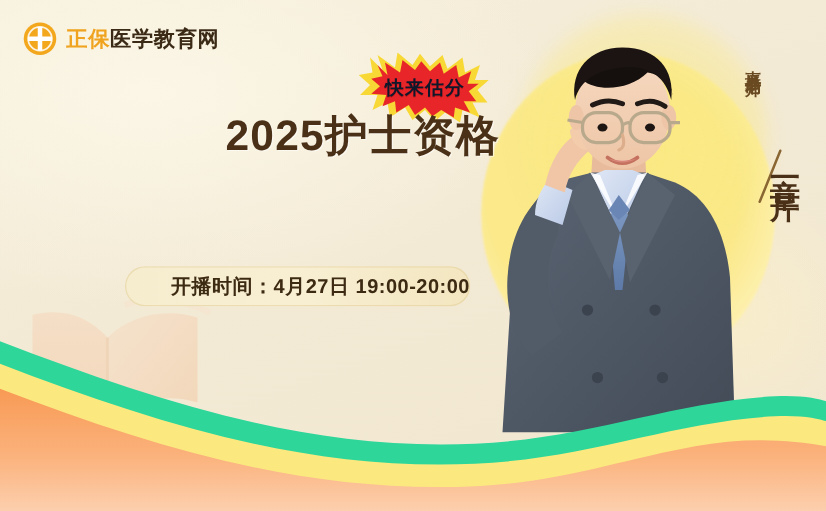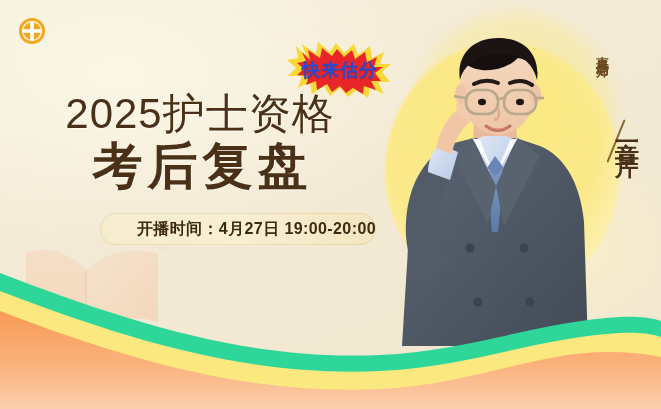--- a/index.html
+++ b/index.html
@@ -101,22 +101,22 @@
   }
   .badge-text {
     position: absolute;
     left: 0;
     top: 0;
     width: 106px;
     height: 56px;
     display: flex;
     align-items: center;
     justify-content: center;
-    color: #1d4ed8;
-    font-size: 18px;
+    color: #0f172a;
+    font-size: 15px;
     font-weight: bold;
     letter-spacing: 1px;
     text-shadow: 0 1px 0 rgba(150,0,0,0.35);
     padding-left: 2px;
     box-sizing: border-box;
   }
 
   
   .logo {
     position: absolute;
@@ -143,27 +143,28 @@
 
   
   .headline {
     position: absolute;
     left: 0;
     top: 92px;
     width: 400px;
     text-align: center;
   }
   .title-1 {
-    font-size: 42px;
-    font-weight: normal;
+    font-size: 34px;
+    font-weight: bold;
     color: #4a3017;
     letter-spacing: 1px;
     line-height: 1.04;
     text-shadow: 1px 1px 0 rgba(255,255,255,0.55);
     white-space: nowrap;
+    text-align: right;
   }
   .title-2 {
     margin-top: 4px;
     font-size: 50px;
     font-weight: bold;
     color: #4a3017;
     letter-spacing: 5px;
     line-height: 1.04;
     text-indent: 5px;
     text-shadow: 1px 1px 0 rgba(255,255,255,0.55);
@@ -367,37 +368,39 @@
              C 592 101, 630 102, 661 108 L661 160 L0 160 Z" fill="url(#orangeG)"></path>
   </svg>
 
   <div class="logo">
     <svg class="logo-mark" viewBox="0 0 28 28">
       <circle cx="14" cy="14" r="13" fill="#f3a71d"></circle>
       <rect x="12.2" y="4.5" width="3.6" height="19" fill="#ffffff"></rect>
       <rect x="4.5" y="12.2" width="19" height="3.6" fill="#ffffff"></rect>
       <circle cx="14" cy="14" r="9.5" fill="none" stroke="#ffffff" stroke-width="1.4" opacity="0.85"></circle>
     </svg>
+    <div class="logo-text">
+      <span class="lt-a">正保</span><span class="lt-b">医学教育网</span>
+    </div>
   </div>
 
   <div class="badge">
     <svg viewBox="0 0 106 56" width="106" height="56">
       <path d="M10 4 L20 14 L16 2 L30 12 L32 0 L44 10 L50 1 L58 11 L68 2 L72 13 L84 4 L86 16
                L98 10 L94 22 L105 22 L96 30 L104 40 L92 40 L98 52 L84 46 L82 56 L70 48 L62 55
                L54 46 L44 54 L38 44 L26 52 L24 40 L12 46 L16 34 L2 34 L10 26 L1 18 L12 16 Z" fill="#f7d835"></path>
       <path d="M16 10 L24 18 L22 8 L34 16 L36 6 L46 14 L51 7 L58 15 L66 8 L69 17 L79 10 L81 20
                L91 15 L88 25 L97 25 L89 31 L95 39 L85 39 L90 48 L78 44 L77 52 L67 46 L60 51
                L54 44 L46 50 L41 42 L31 48 L30 39 L20 43 L23 34 L11 33 L18 27 L11 21 L20 19 Z" fill="#e8262a"></path>
     </svg>
     <div class="badge-text">快来估分</div>
   </div>
 
   <div class="headline">
     <div class="title-1">2025护士资格</div>
-    <div class="title-2">考后复盘</div>
   </div>
 
   <div class="time-pill">
     <span>开播时间：4月27日 19:00-20:00</span>
   </div>
 
   <div class="credit">
     <div class="credit-role">直播老师</div>
     <div class="credit-slash"></div>
     <div class="credit-name">章一芹</div>

